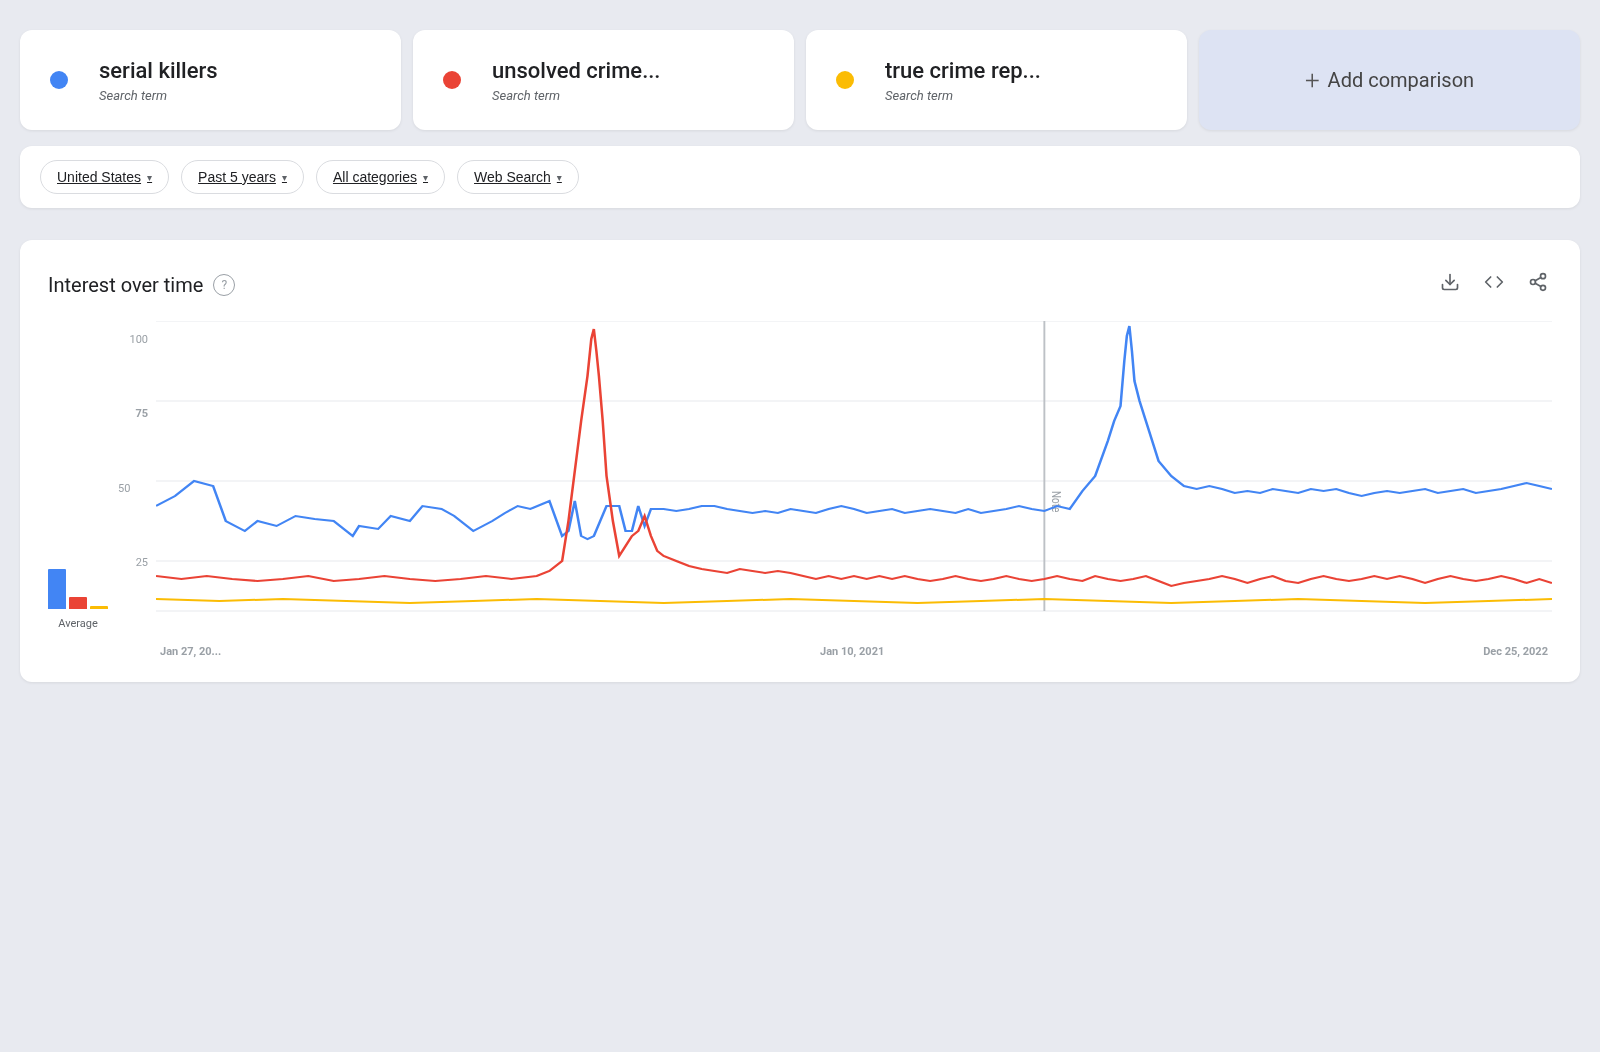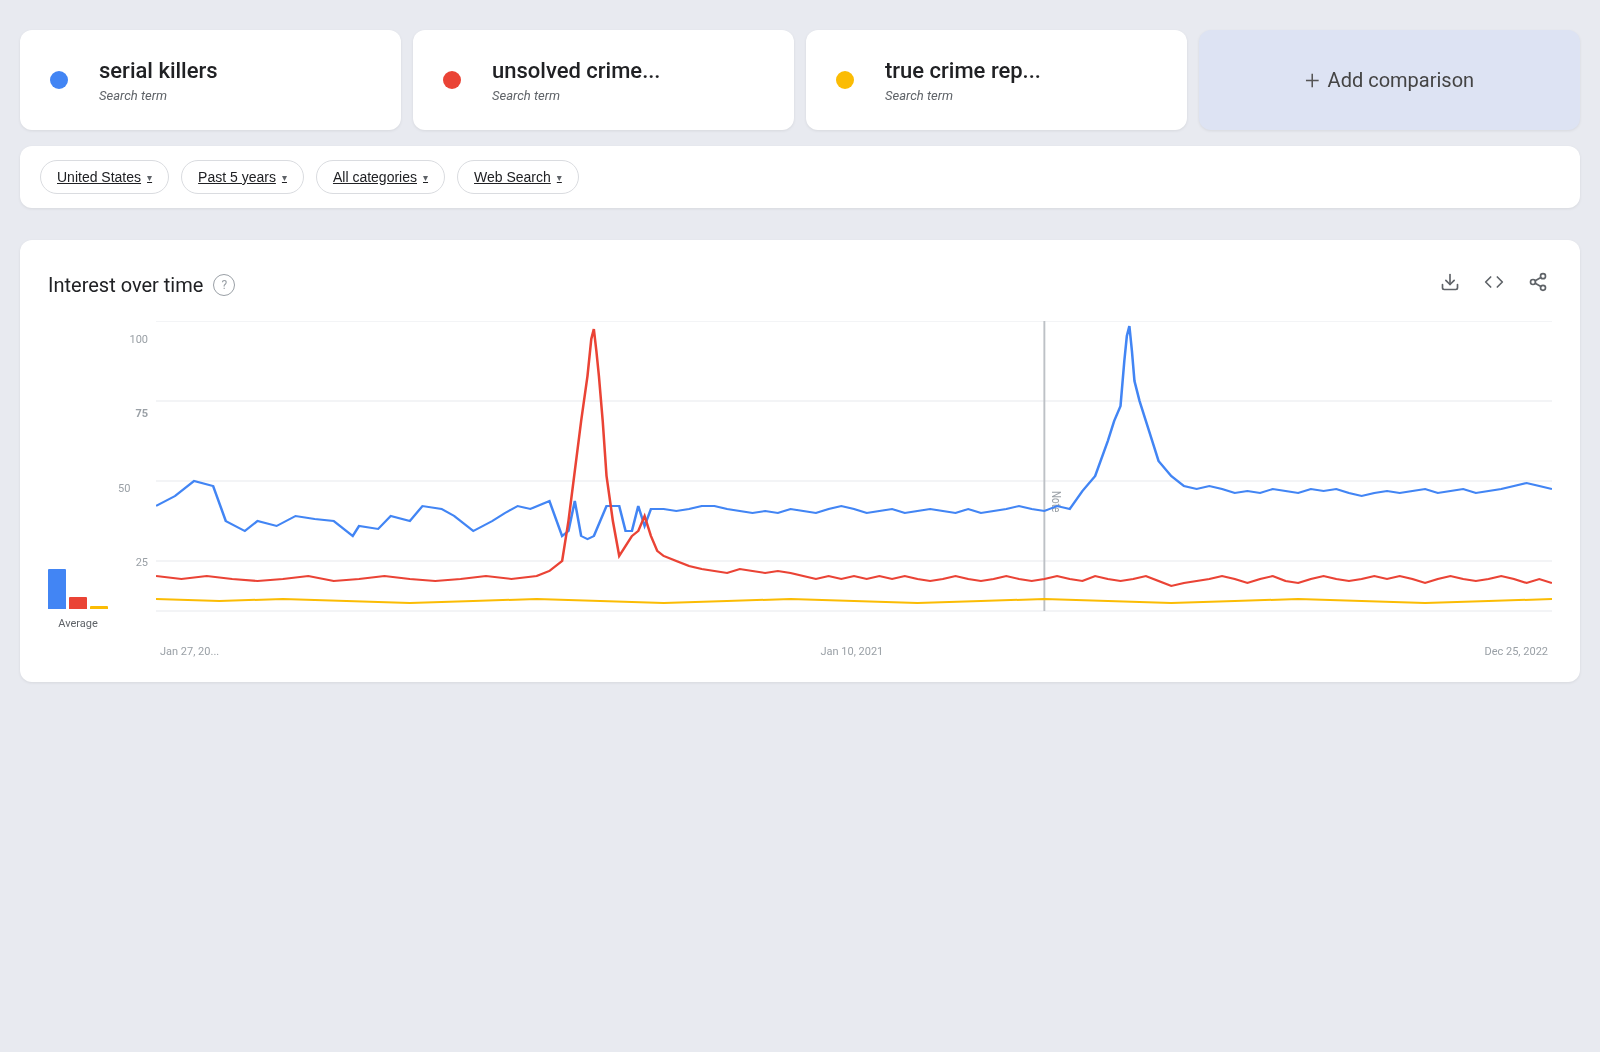--- a/index.html
+++ b/index.html
@@ -189,20 +189,21 @@
     }
     .x-labels {
       display: flex;
       justify-content: space-between;
       margin-top: 4px;
       padding: 0 4px;
     }
     .x-label {
       font-size: 11px;
       color: #9aa0a6;
+      font-weight: bold;
     }
   </style>
 </head>
 <body>
 
 <div class="top-section">
   <div class="search-terms-row">
 
     <div class="search-term-card">
       <div class="dot" style="background:#4285f4;"></div>

